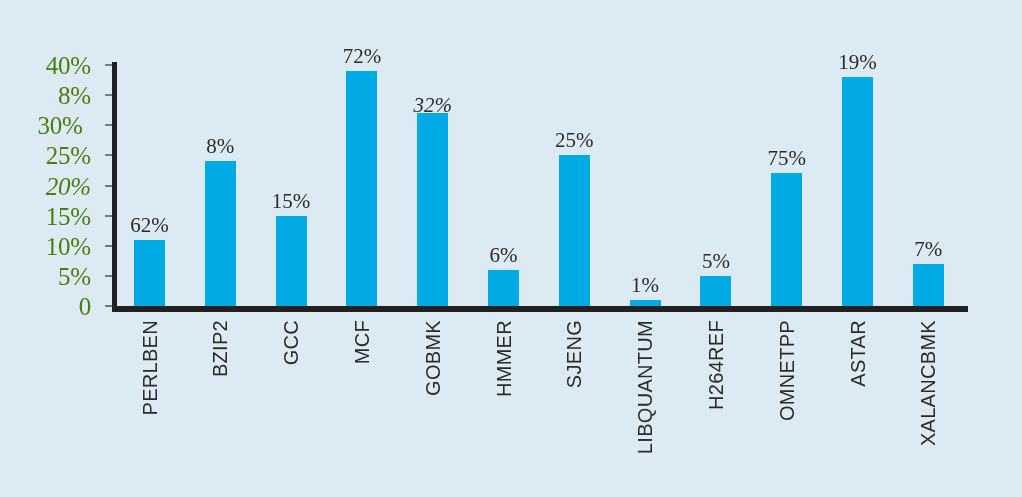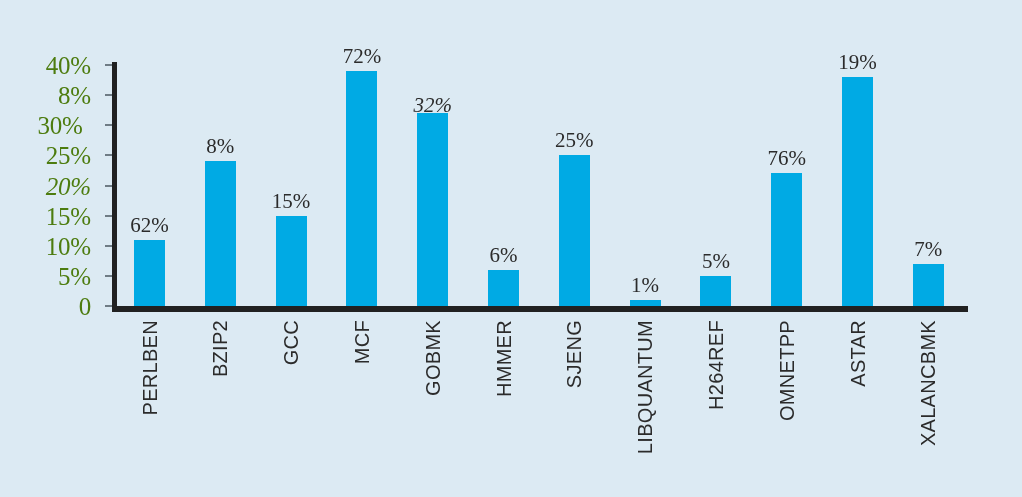--- a/index.html
+++ b/index.html
@@ -173,21 +173,21 @@
         <div class="bar-value" style="top: 274.975px;">1%</div>
         <div class="cat-label">LIBQUANTUM</div>
       </div>
       <div class="bar-group" style="left: 583.4px; width: 31px;">
         <div class="bar" style="height: 30.125px; background: rgb(0, 170, 228);"></div>
         <div class="bar-value" style="top: 250.875px;">5%</div>
         <div class="cat-label">H264REF</div>
       </div>
       <div class="bar-group" style="left: 654.2px; width: 31px;">
         <div class="bar" style="height: 132.55px; background: rgb(0, 170, 228);"></div>
-        <div class="bar-value" style="top: 148.45px;">76%</div>
+        <div class="bar-value" style="top: 148.45px;">75%</div>
         <div class="cat-label">OMNETPP</div>
       </div>
       <div class="bar-group" style="left: 725px; width: 31px;">
         <div class="bar" style="height: 228.95px; background: rgb(0, 170, 228);"></div>
         <div class="bar-value" style="top: 52.05px;">19%</div>
         <div class="cat-label">ASTAR</div>
       </div>
       <div class="bar-group" style="left: 795.8px; width: 31px;">
         <div class="bar" style="height: 42.175px; background: rgb(0, 170, 228);"></div>
         <div class="bar-value" style="top: 238.825px;">7%</div>

